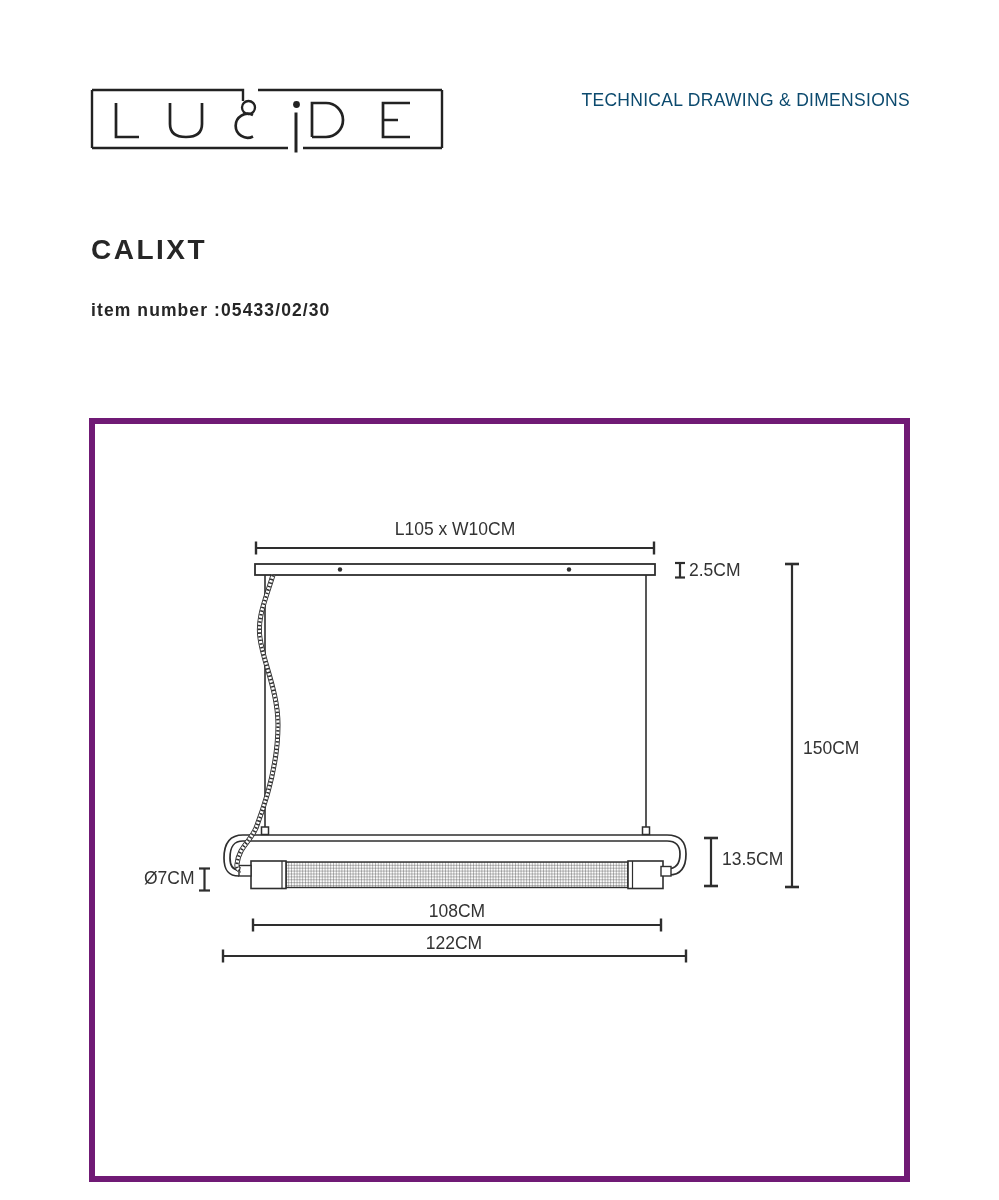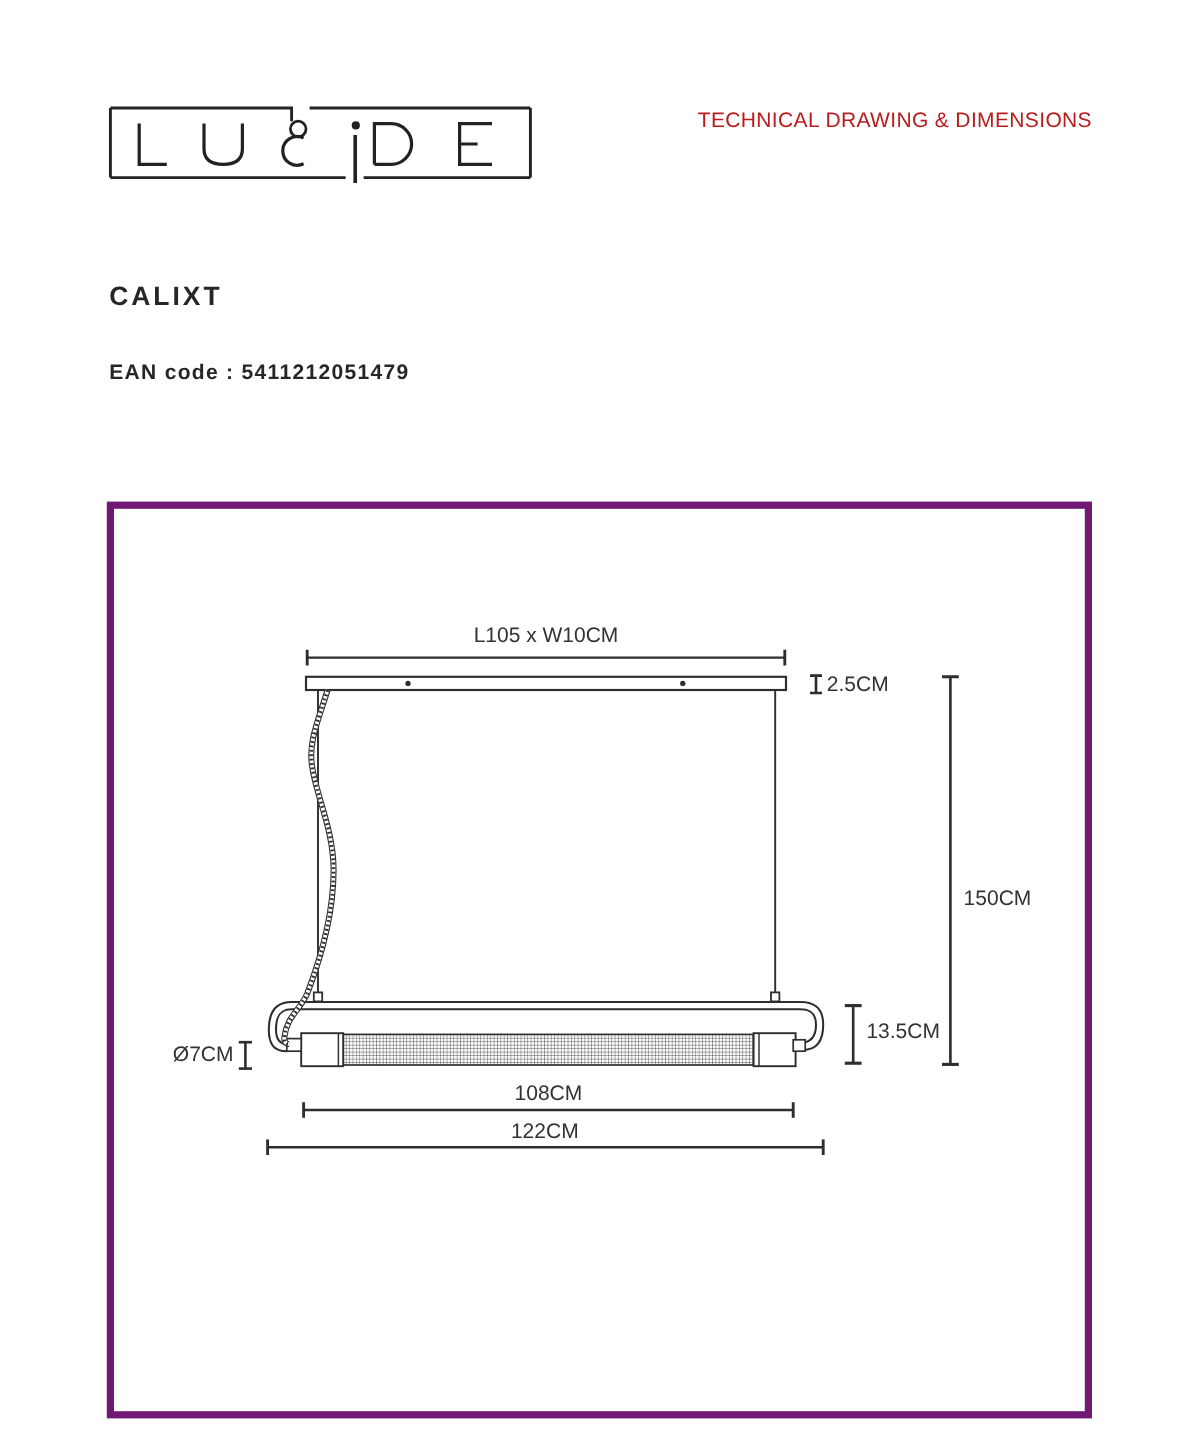--- a/index.html
+++ b/index.html
@@ -8,28 +8,28 @@
     font-family: "Liberation Sans", sans-serif; color: #2a2a2a;
   }
   .abs { position: absolute; }
 
   
   #logo { left: 90px; top: 86px; width: 356px; height: 72px; }
 
   
   .doc-title {
     top: 90px; right: 89px;
-    font-size: 17.5px; letter-spacing: 0.3px; color: #b91c1c;
+    font-size: 17.5px; letter-spacing: 0.3px; color: #0c4a6e;
     white-space: nowrap;
   }
 
   
   .product-name {
     left: 91px; top: 234px; margin: 0;
-    font-size: 22px; font-weight: 700; letter-spacing: 2.5px; color: #262626;
+    font-size: 28px; font-weight: 700; letter-spacing: 2.5px; color: #262626;
   }
   .product-meta {
     left: 91px; top: 299px;
     font-size: 17.5px; font-weight: 600; letter-spacing: 1.1px;
     line-height: 23px; color: #262626;
   }
 
   
   .drawing-box {
     left: 89px; top: 418px; width: 821px; height: 764px;
@@ -69,21 +69,21 @@
       <circle cx="206.5" cy="18.5" r="3.4" fill="#222222" stroke="none"></circle>
       <path d="M222 51 V17 H236 A17 17 0 0 1 236 51 H222"></path>
       <path d="M320 17 H293 V51 H320 M293 34 H308"></path>
     </g>
   </svg>
 
   <div class="abs doc-title">TECHNICAL DRAWING &amp; DIMENSIONS</div>
 
   <h1 class="abs product-name">CALIXT</h1>
   <div class="abs product-meta">
-    <div>EAN code : 5411212051479</div>
+    <div>item number :05433/02/30</div>
   </div>
 
   <div class="abs drawing-box">
     <svg width="817" height="760" viewBox="0 0 817 760">
       <defs>
         <pattern id="mesh" width="2.8" height="2.9" patternUnits="userSpaceOnUse">
           <rect width="2.8" height="2.9" fill="#fbfbfb"></rect>
           <path d="M0 0 H2.8 M0 0 V2.9" stroke="#3c3c3c" stroke-width="0.7" fill="none"></path>
         </pattern>
       </defs>

